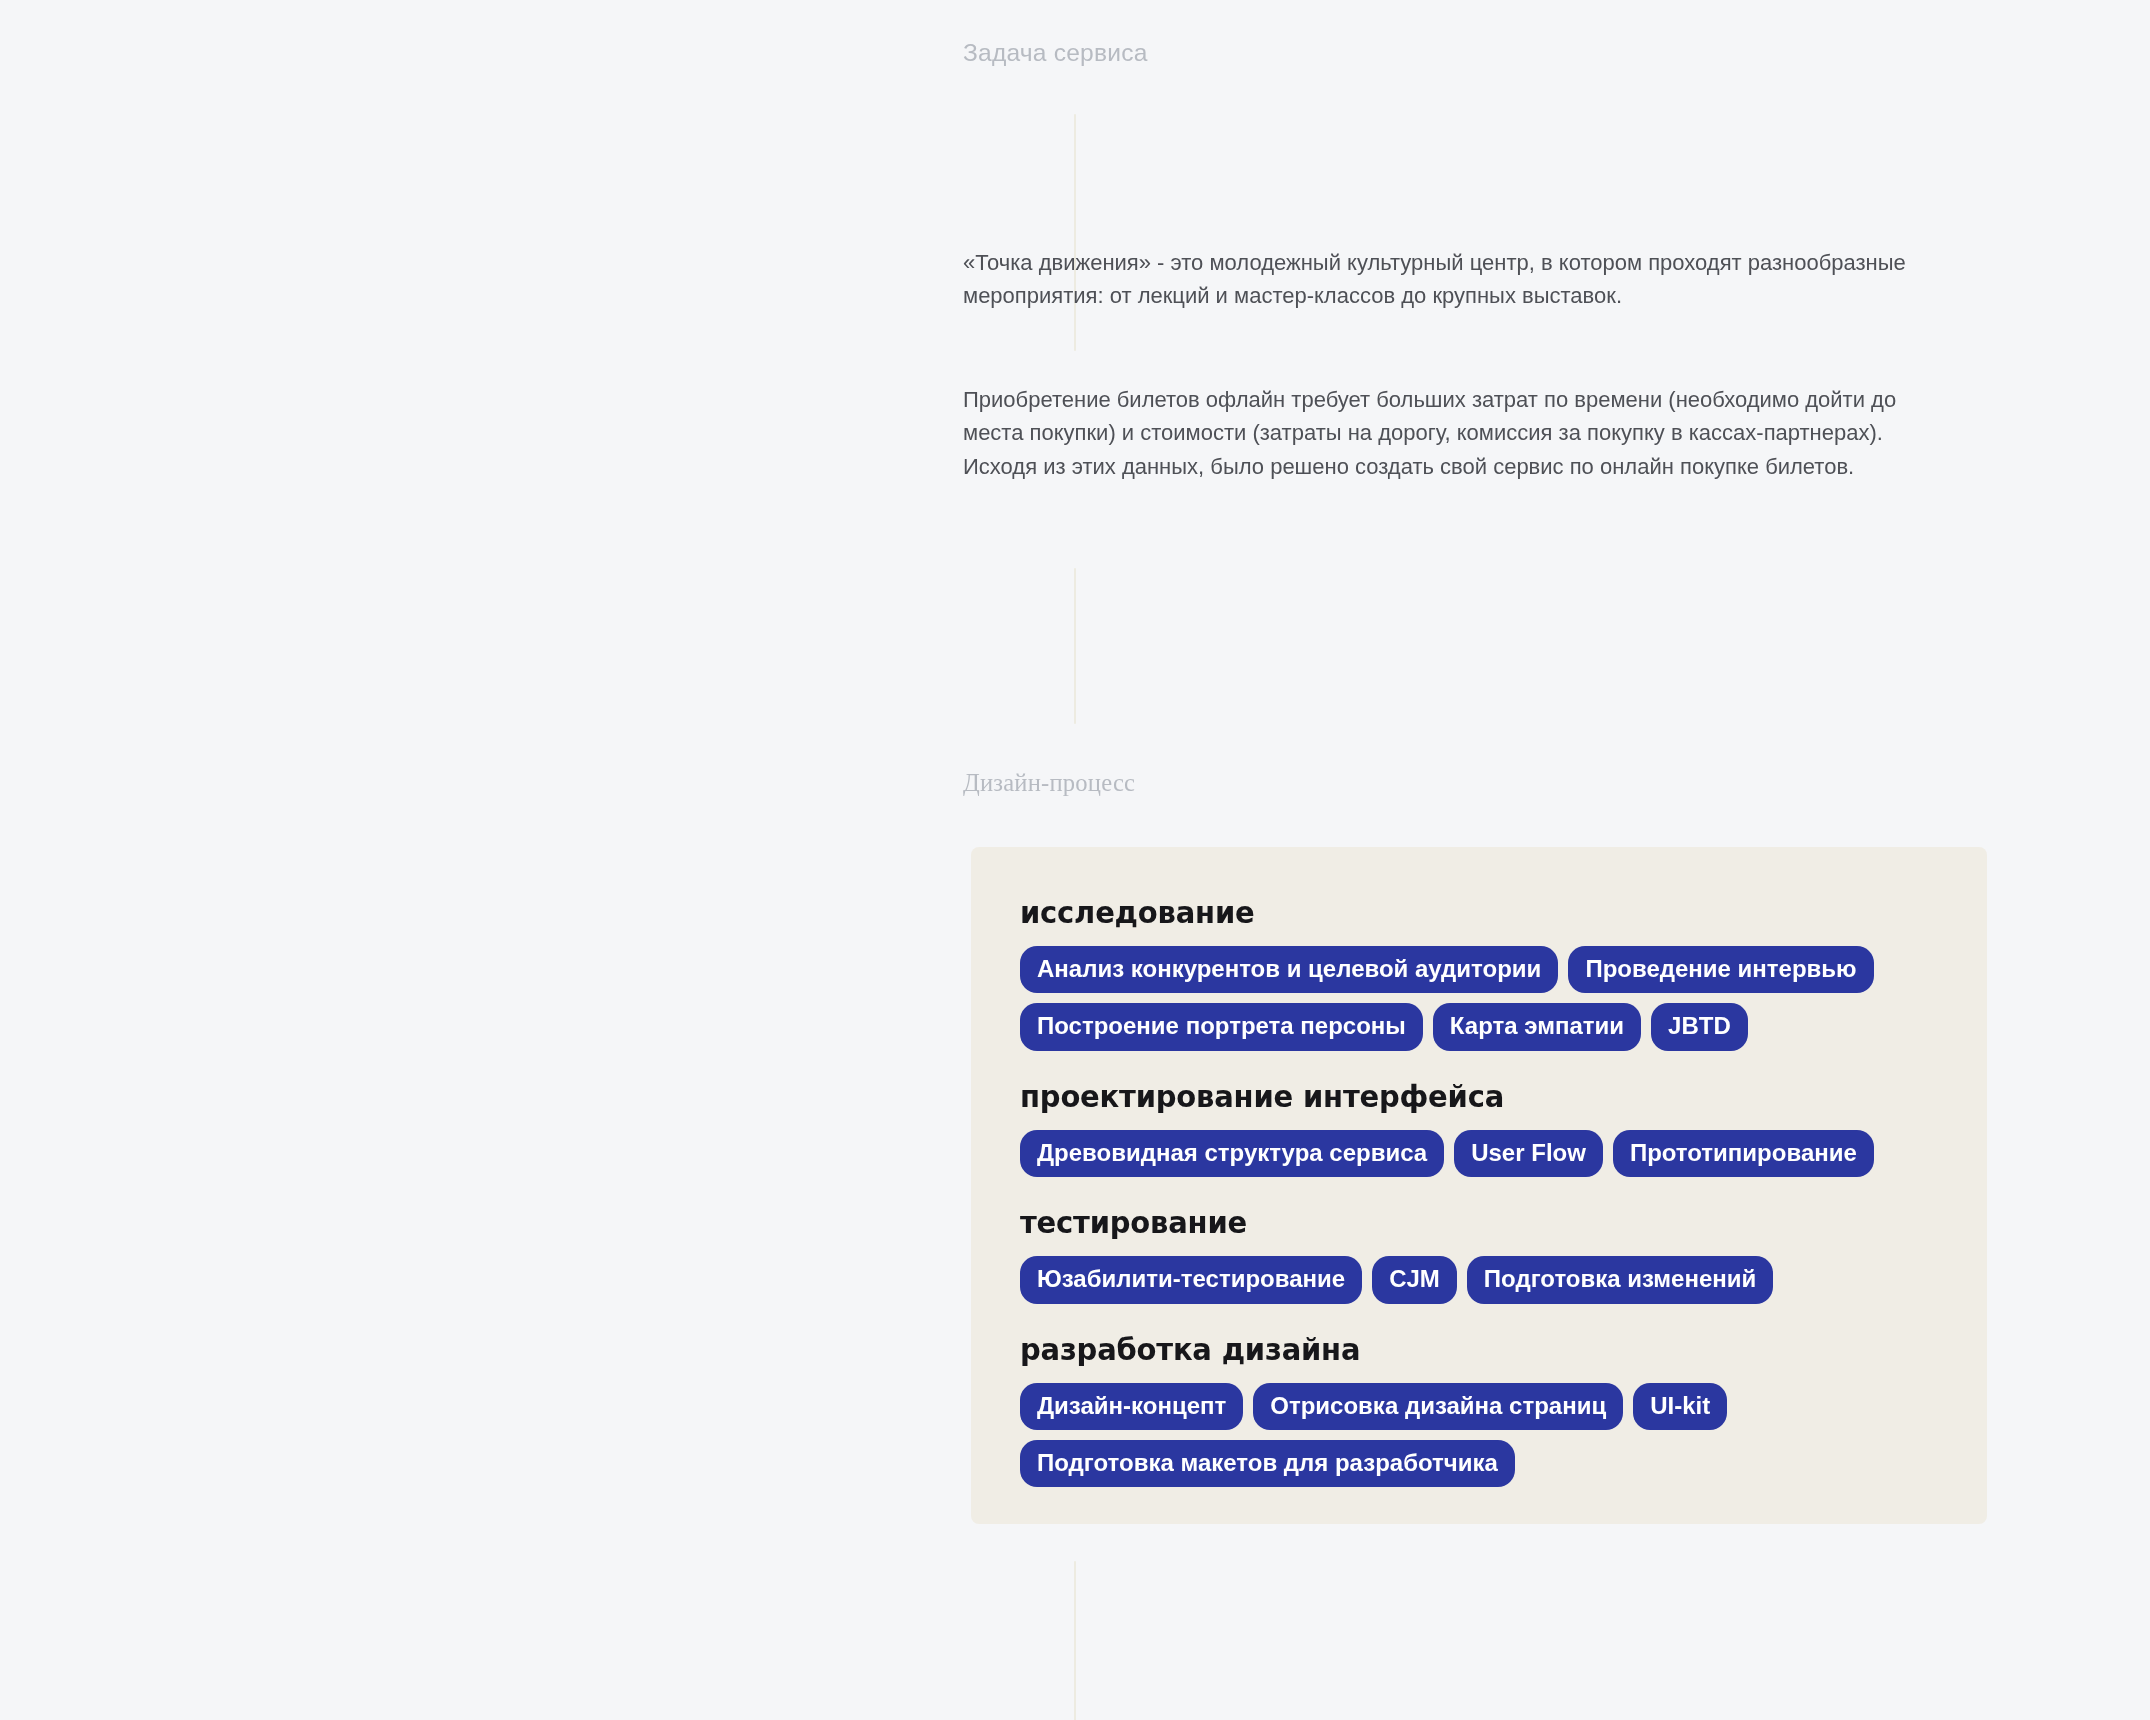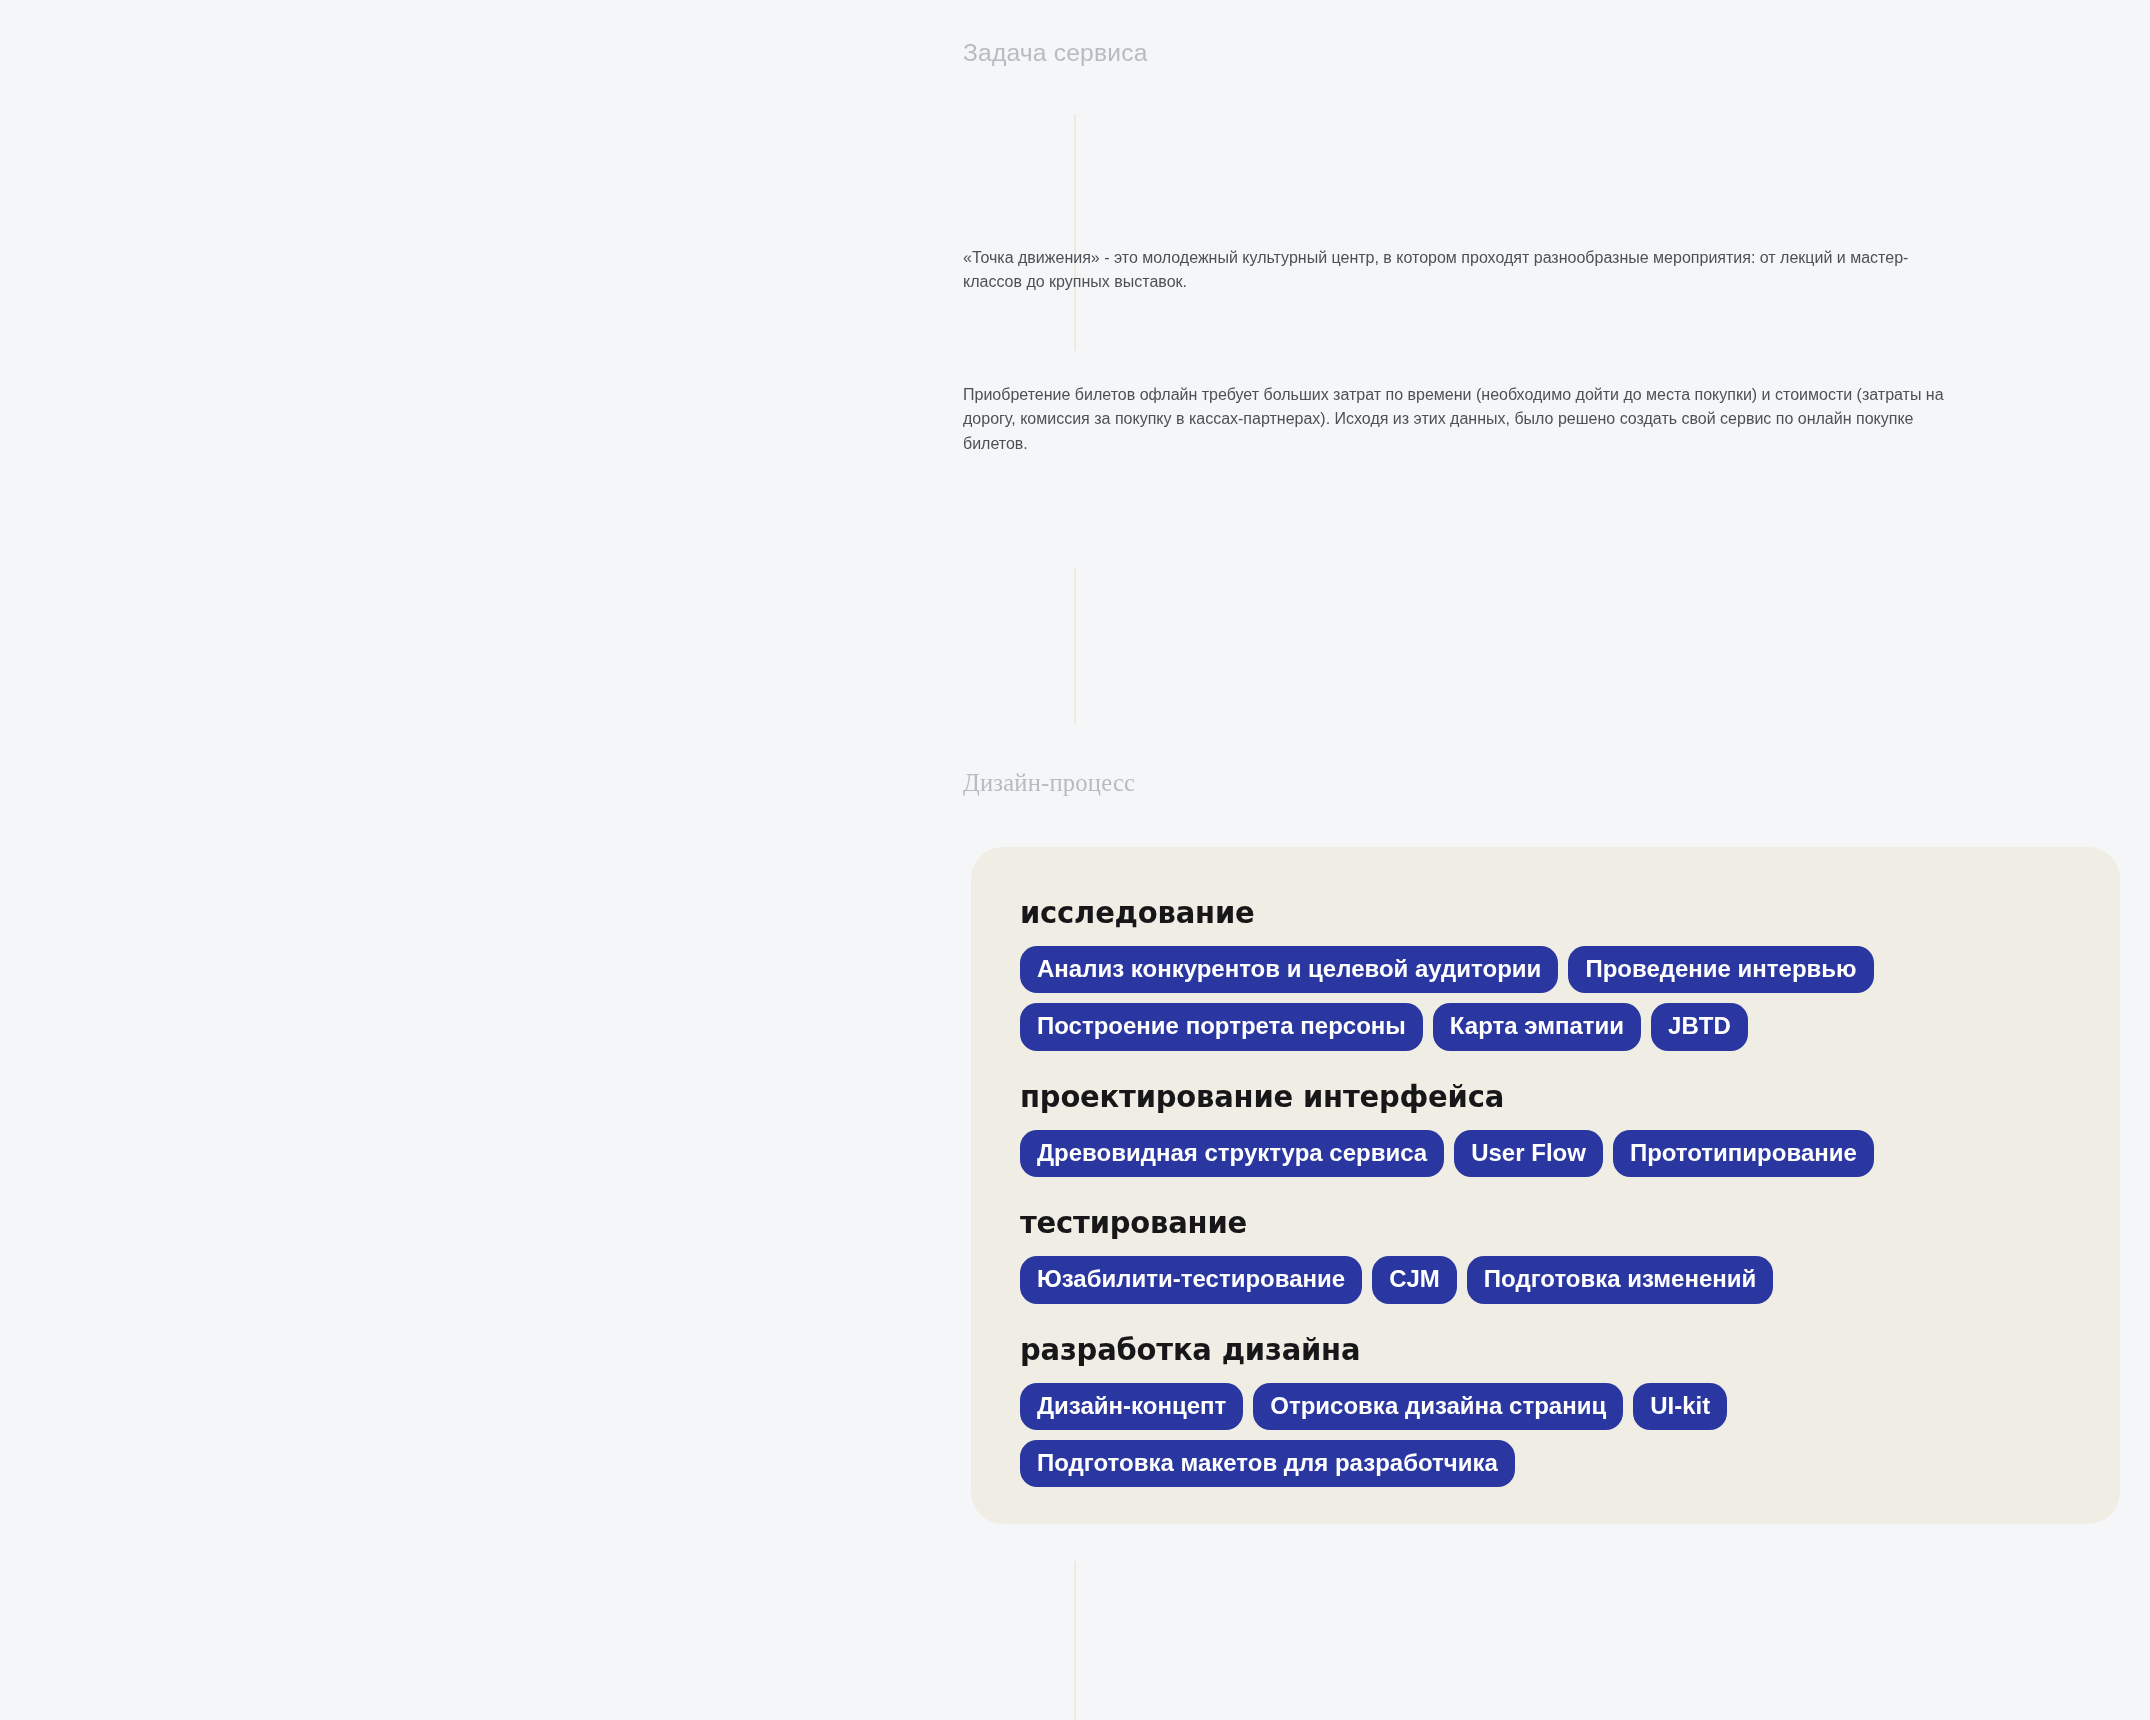--- a/index.html
+++ b/index.html
@@ -39,36 +39,36 @@
   }
   .eyebrow.task   { top: 38px; }
   .eyebrow.design { top: 768px; font-family: Liberation Serif, serif; }
 
   
   .copy {
     position: absolute;
     left: 963px;
     width: 999px;
     color: #4E5056;
-    font-size: 16px;
+    font-size: 22px;
     line-height: 1.52;
   }
   .copy.p1 { top: 246px; }
   .copy.p2 { top: 383px; }
   .copy p { margin: 0; }
 
   
   .process-card {
     position: absolute;
     left: 971px;
     top: 847px;
-    width: 1149px;
+    width: 1016px;
     height: 677px;
     background: #F0EDE5;
-    border-radius: 32px;
+    border-radius: 8px;
     box-sizing: border-box;
     padding: 52px 46px 0 49px;
   }
 
   .process-group { margin-bottom: 0; }
 
   .group-title {
     font-family: "DejaVu Sans", sans-serif;
     font-weight: 700;
     font-size: 29px;

